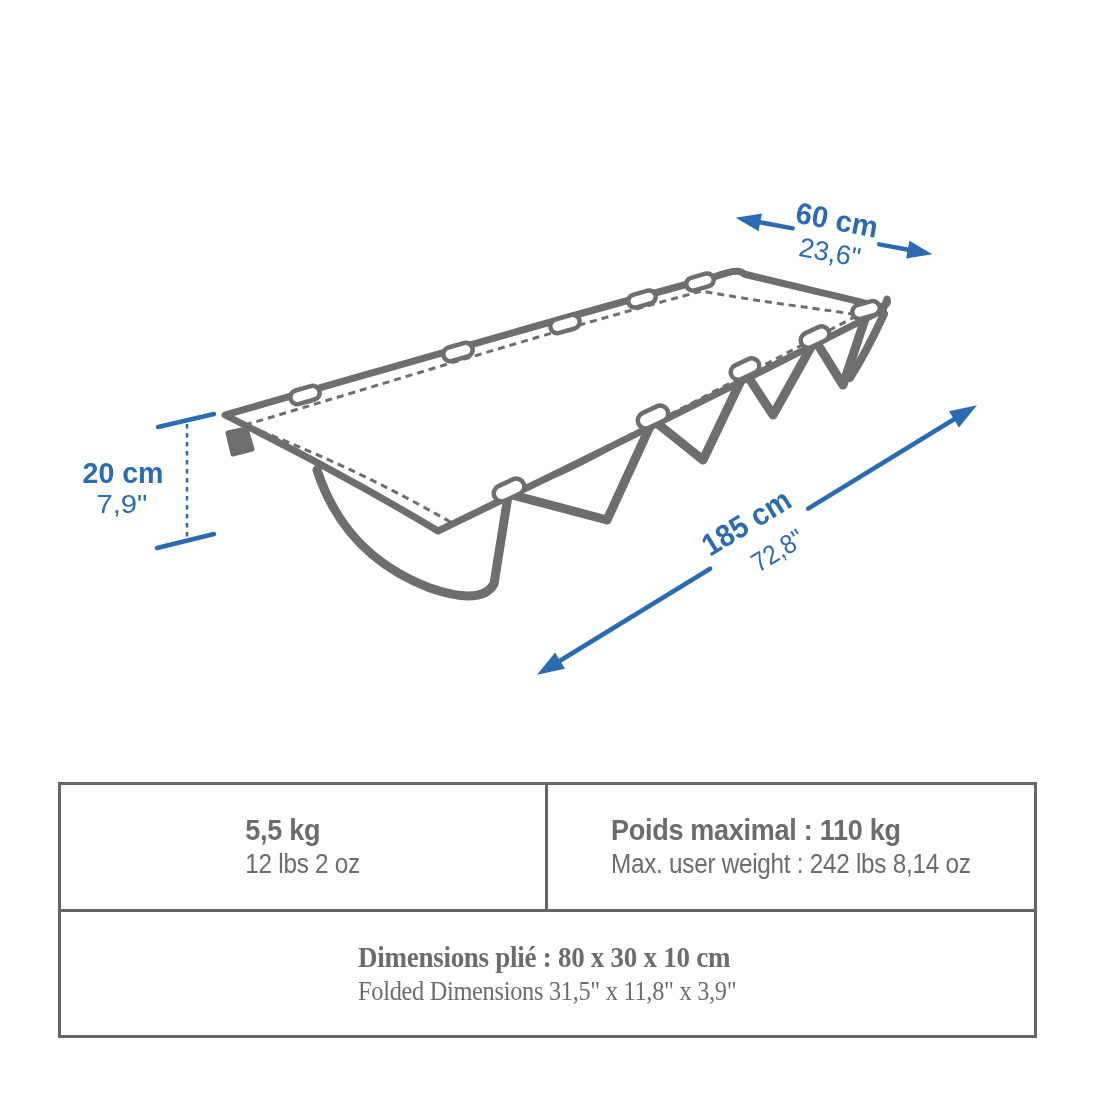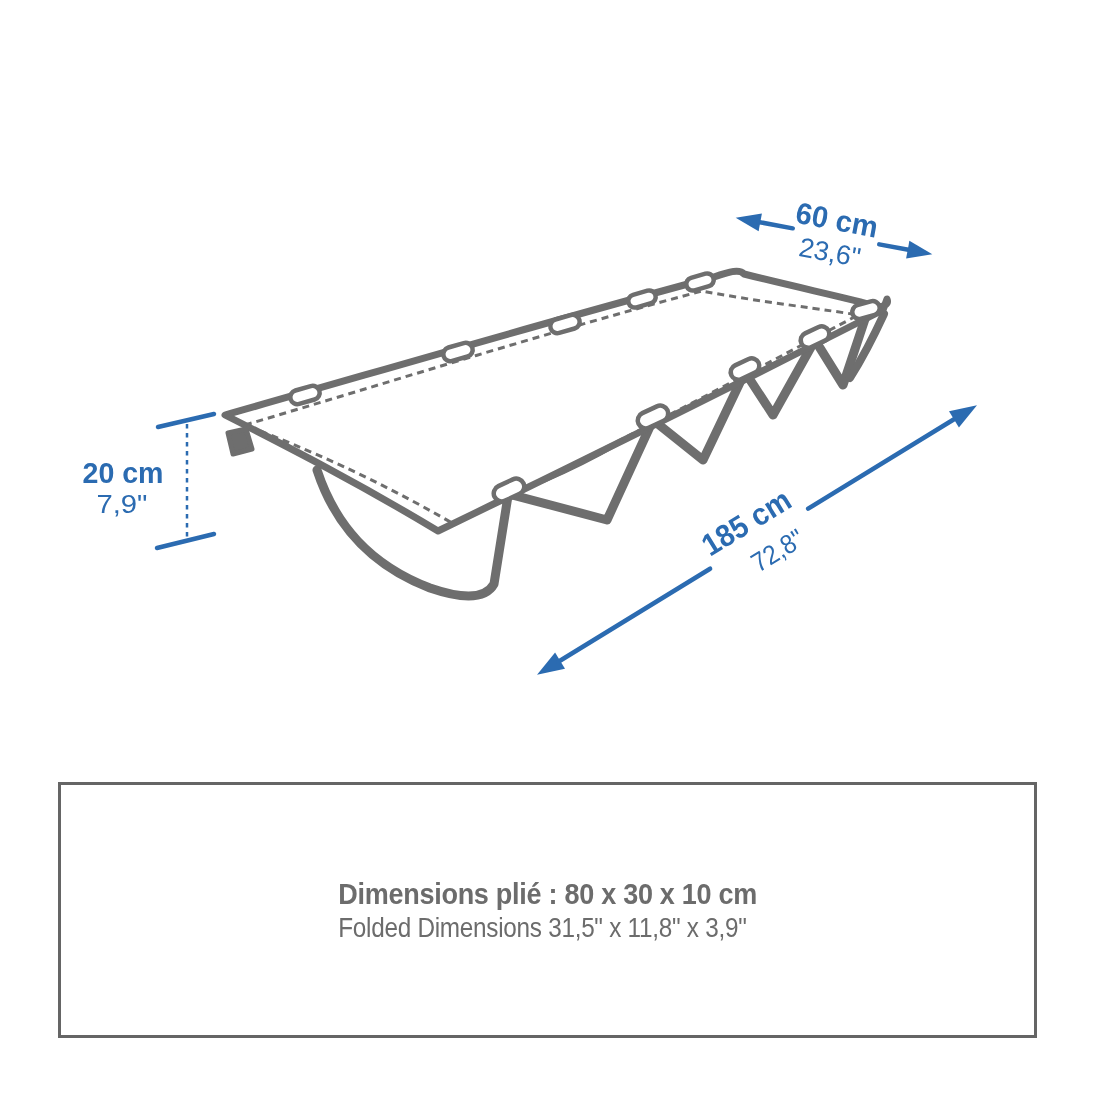--- a/index.html
+++ b/index.html
@@ -30,21 +30,21 @@
 
   
   #spec-table{position:absolute;left:58px;top:782px;width:979px;height:256px;
     border:3px solid var(--table_border);box-sizing:border-box;display:flex;flex-direction:column;
     color:var(--table_text);}
   .t-row{display:flex;flex:1 1 50%;min-height:0;}
   .t-row.top{border-bottom:3px solid var(--table_border);}
   .t-cell{display:flex;align-items:center;justify-content:center;box-sizing:border-box;min-width:0;}
   .t-cell.left{flex:0 0 487px;border-right:3px solid var(--table_border);}
   .t-cell.right{flex:1 1 auto;}
-  .t-cell.wide{flex:1 1 auto;}
+  .t-cell.wide{flex:1 1 auto;font-family:Liberation Serif, serif;}
   .cellblock{text-align:left;transform:scaleX(0.9);transform-origin:50% 50%;white-space:nowrap;}
   .spec-primary{font-weight:bold;font-size:30px;line-height:36px;letter-spacing:-0.3px;}
   .spec-secondary{font-size:27px;line-height:33px;letter-spacing:-0.3px;}
 </style>
 </head>
 <body>
 
 <div id="stage">
 
   <svg width="1100" height="1100" viewBox="0 0 1100 1100">
@@ -114,20 +114,34 @@
       <polygon class="dimhead" points="-258,0 -231,-9.5 -231,9.5"></polygon>
       <line class="dimline" x1="-233" y1="0" x2="-55" y2="0"></line>
       <line class="dimline" x1="60" y1="0" x2="233" y2="0"></line>
       <polygon class="dimhead" points="258,0 231,-9.5 231,9.5"></polygon>
       <text class="dim-primary" x="0" y="-10" font-size="31" text-anchor="middle" textLength="98" lengthAdjust="spacingAndGlyphs">185 cm</text>
       <text class="dim-secondary" x="12" y="29" font-size="27" text-anchor="middle" textLength="56" lengthAdjust="spacingAndGlyphs">72,8"</text>
     </g>
   </svg>
 
   <div id="spec-table">
+    <div class="t-row top">
+      <div class="t-cell left">
+        <div class="cellblock">
+          <div class="spec-primary">5,5 kg</div>
+          <div class="spec-secondary">12 lbs 2 oz</div>
+        </div>
+      </div>
+      <div class="t-cell right">
+        <div class="cellblock">
+          <div class="spec-primary">Poids maximal : 110 kg</div>
+          <div class="spec-secondary">Max. user weight : 242 lbs 8,14 oz</div>
+        </div>
+      </div>
+    </div>
     <div class="t-row">
       <div class="t-cell wide">
         <div class="cellblock">
           <div class="spec-primary">Dimensions plié : 80 x 30 x 10 cm</div>
           <div class="spec-secondary">Folded Dimensions 31,5" x 11,8" x 3,9"</div>
         </div>
       </div>
     </div>
   </div>
 

